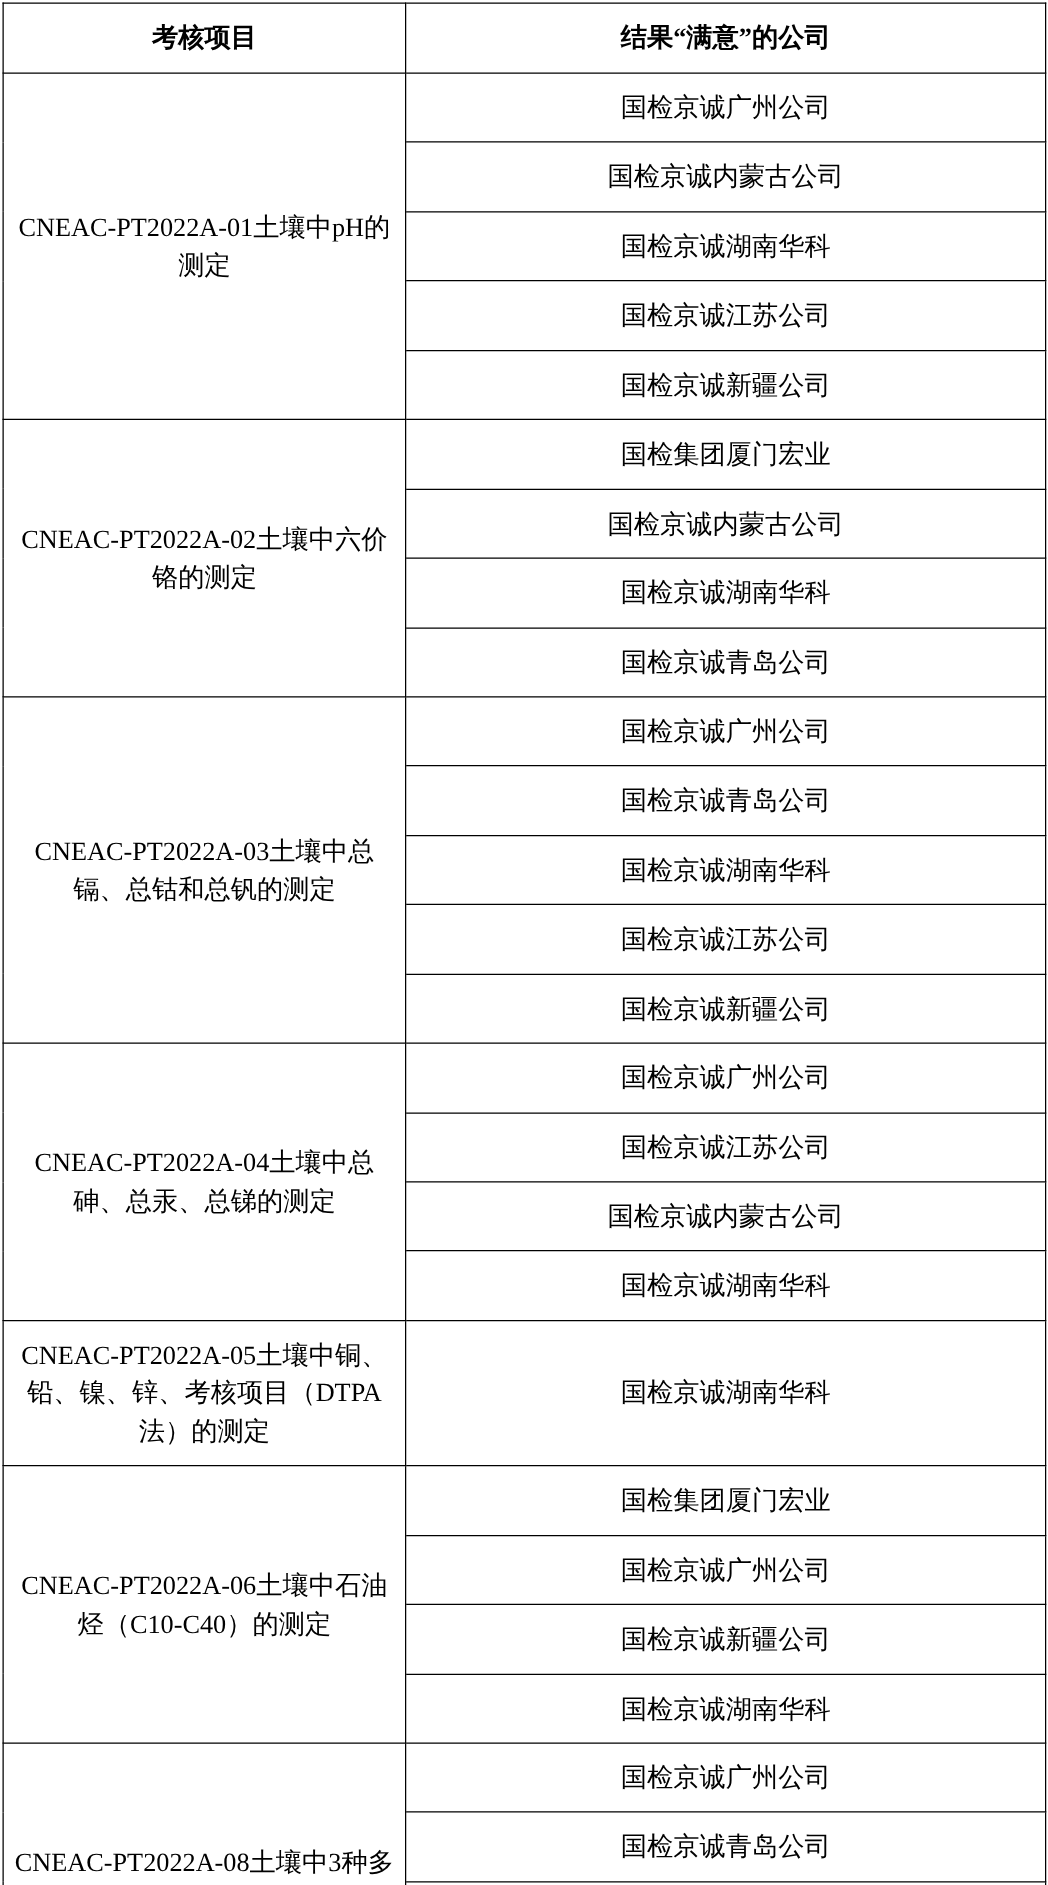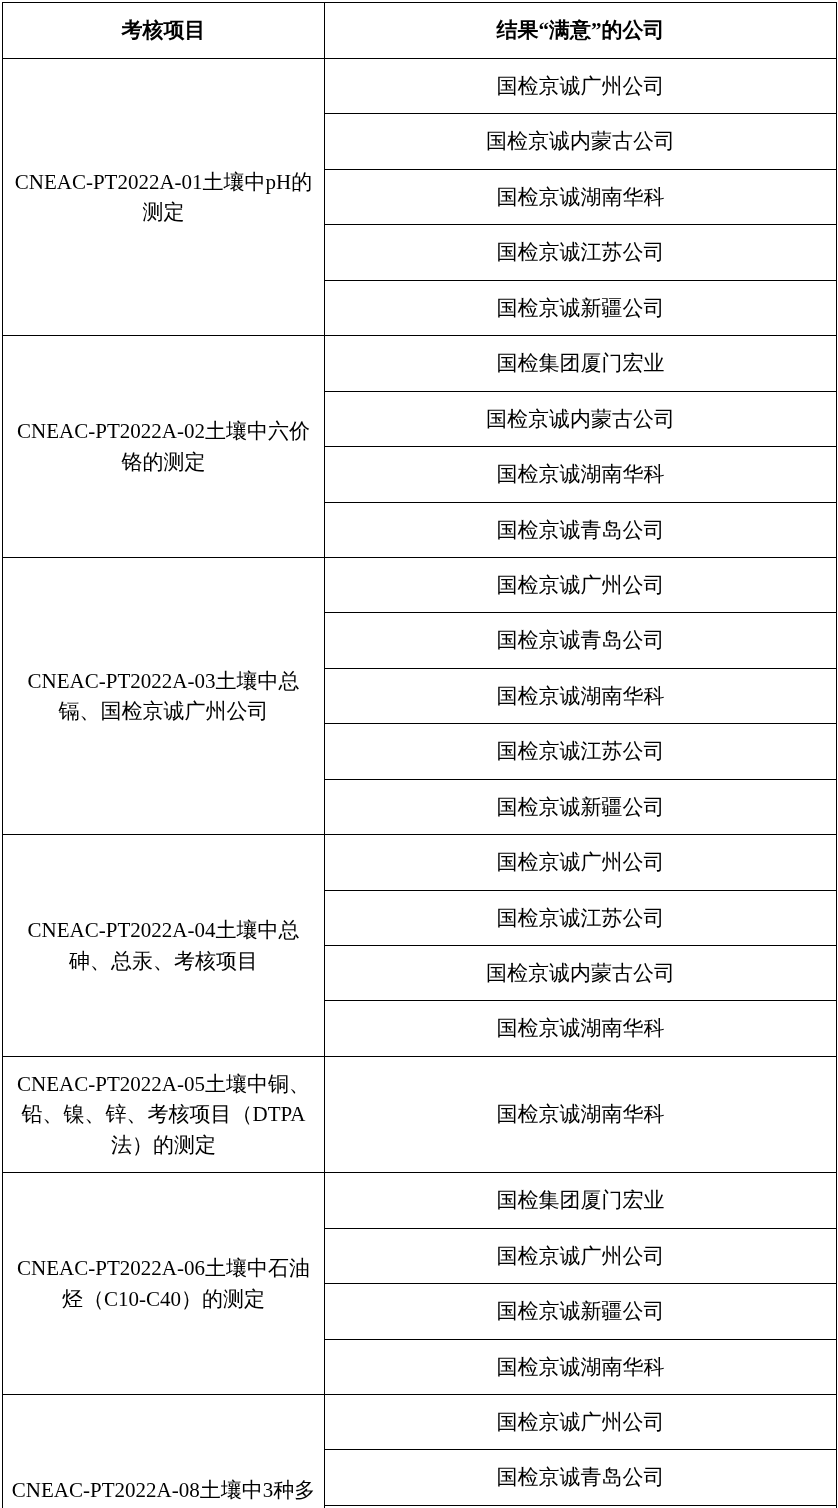--- a/index.html
+++ b/index.html
@@ -90,37 +90,37 @@
         <tr>
           <td class="company-cell">国检京诚内蒙古公司</td>
         </tr>
         <tr>
           <td class="company-cell">国检京诚湖南华科</td>
         </tr>
         <tr>
           <td class="company-cell">国检京诚青岛公司</td>
         </tr>
         <tr>
-          <td class="item-cell" rowspan="5">CNEAC-PT2022A-03土壤中总镉、国检京诚广州公司</td>
+          <td class="item-cell" rowspan="5">CNEAC-PT2022A-03土壤中总镉、总钴和总钒的测定</td>
           <td class="company-cell">国检京诚广州公司</td>
         </tr>
         <tr>
           <td class="company-cell">国检京诚青岛公司</td>
         </tr>
         <tr>
           <td class="company-cell">国检京诚湖南华科</td>
         </tr>
         <tr>
           <td class="company-cell">国检京诚江苏公司</td>
         </tr>
         <tr>
           <td class="company-cell">国检京诚新疆公司</td>
         </tr>
         <tr>
-          <td class="item-cell" rowspan="4">CNEAC-PT2022A-04土壤中总砷、总汞、考核项目</td>
+          <td class="item-cell" rowspan="4">CNEAC-PT2022A-04土壤中总砷、总汞、总锑的测定</td>
           <td class="company-cell">国检京诚广州公司</td>
         </tr>
         <tr>
           <td class="company-cell">国检京诚江苏公司</td>
         </tr>
         <tr>
           <td class="company-cell">国检京诚内蒙古公司</td>
         </tr>
         <tr>
           <td class="company-cell">国检京诚湖南华科</td>

